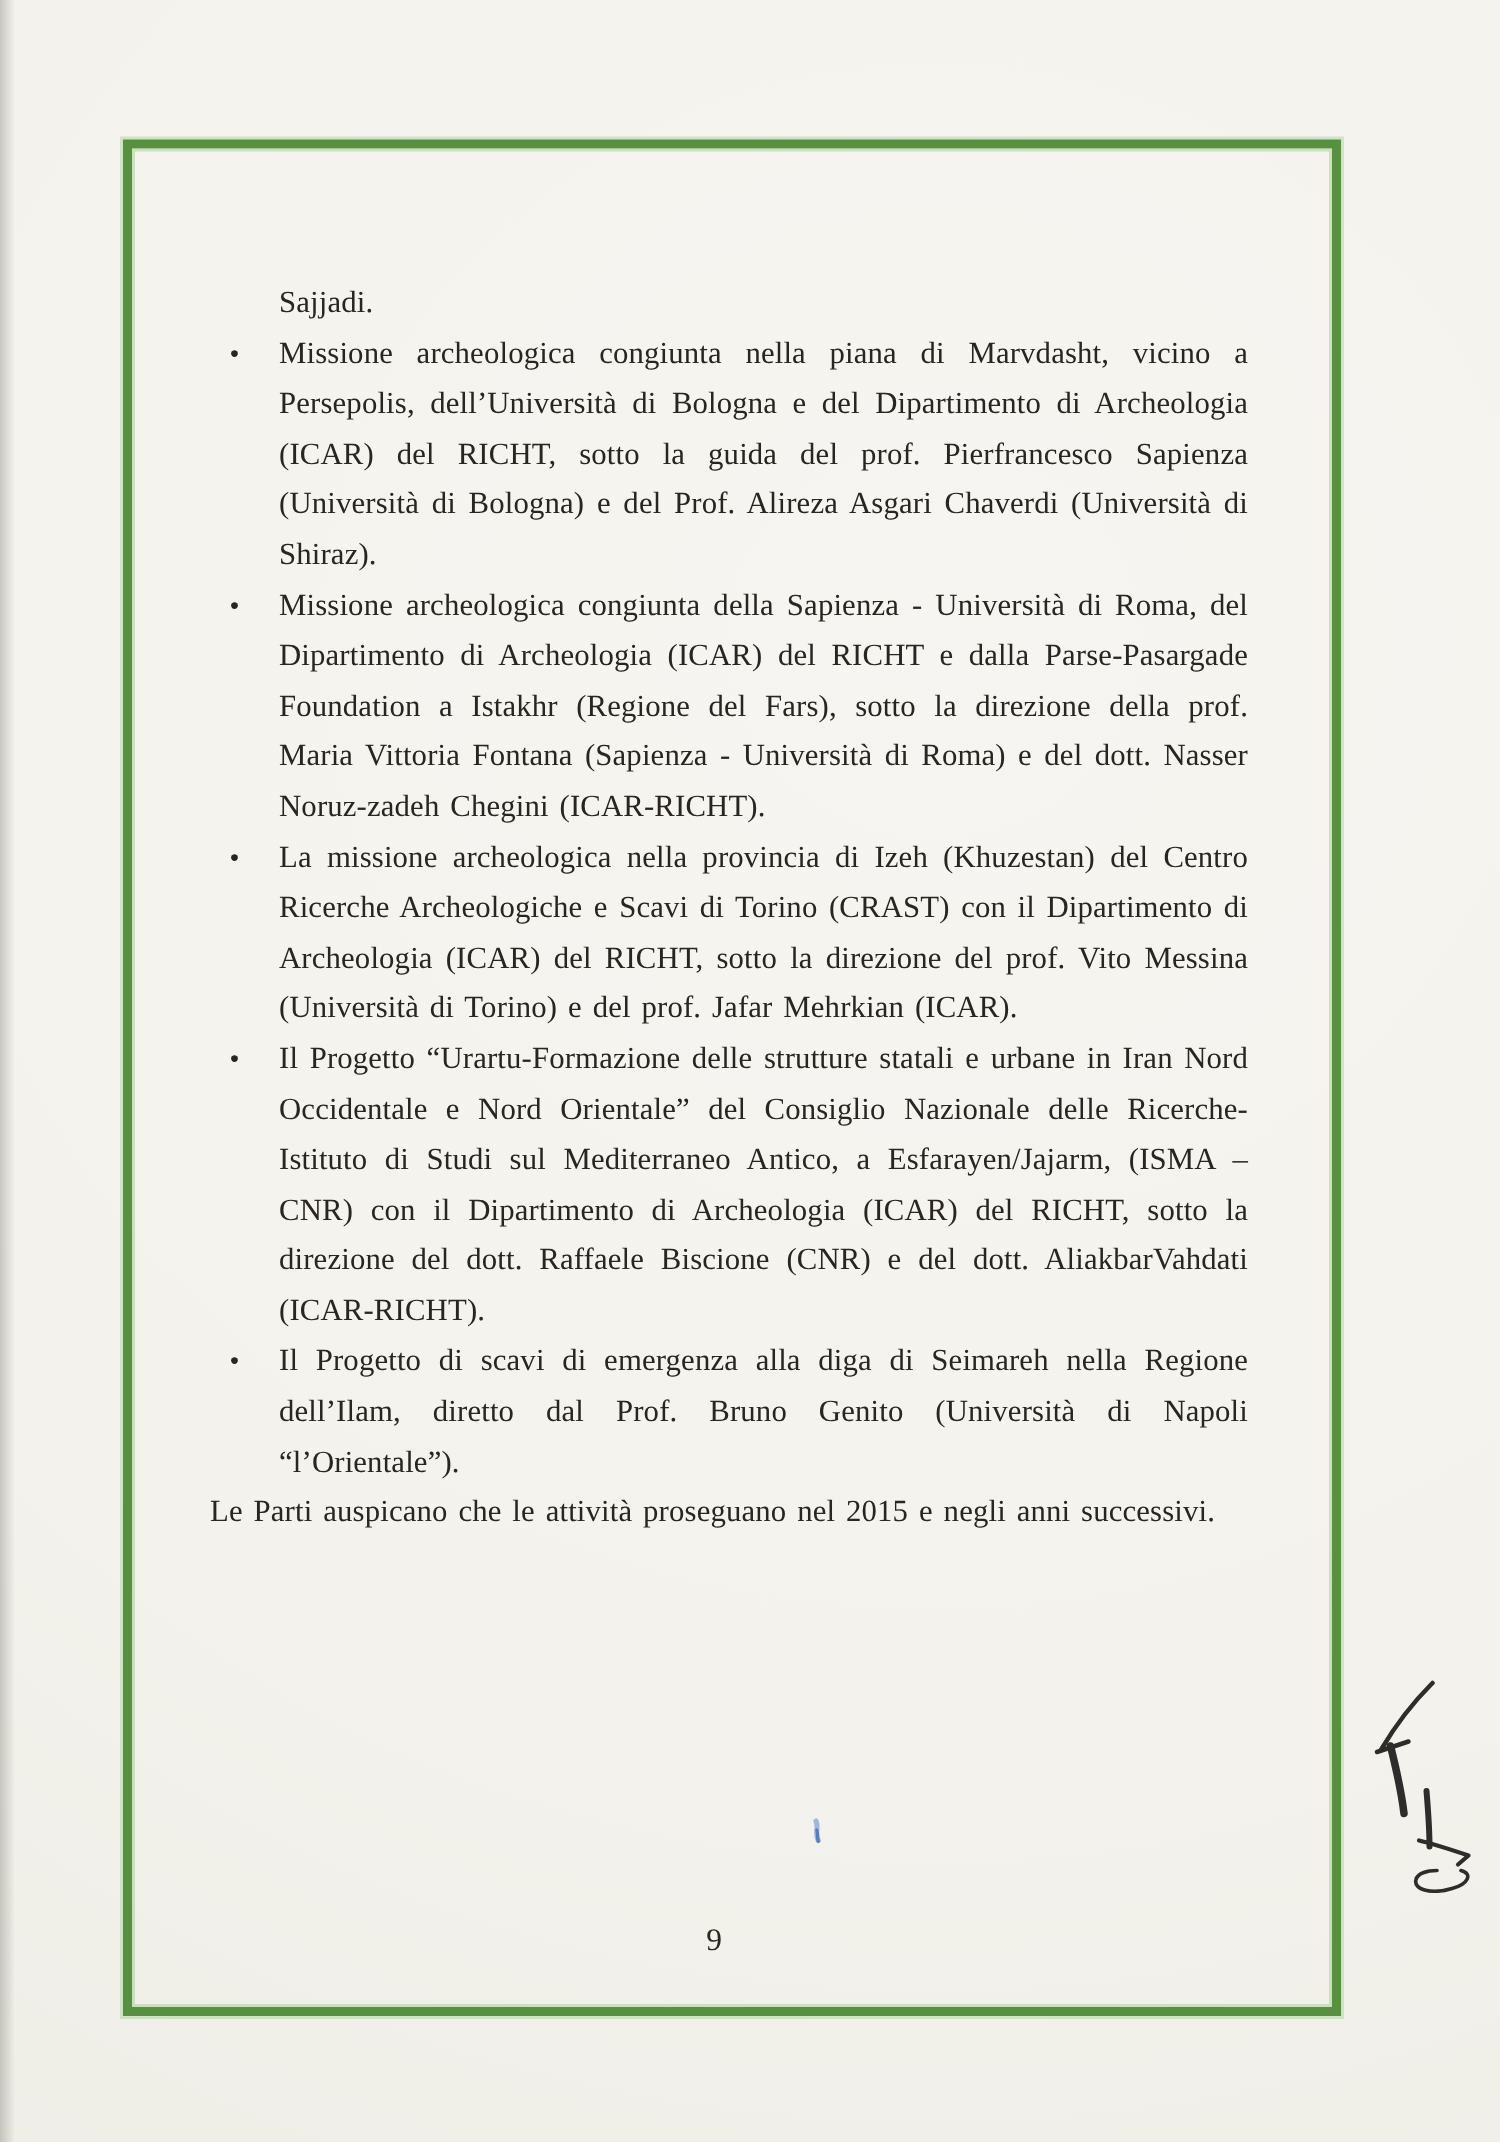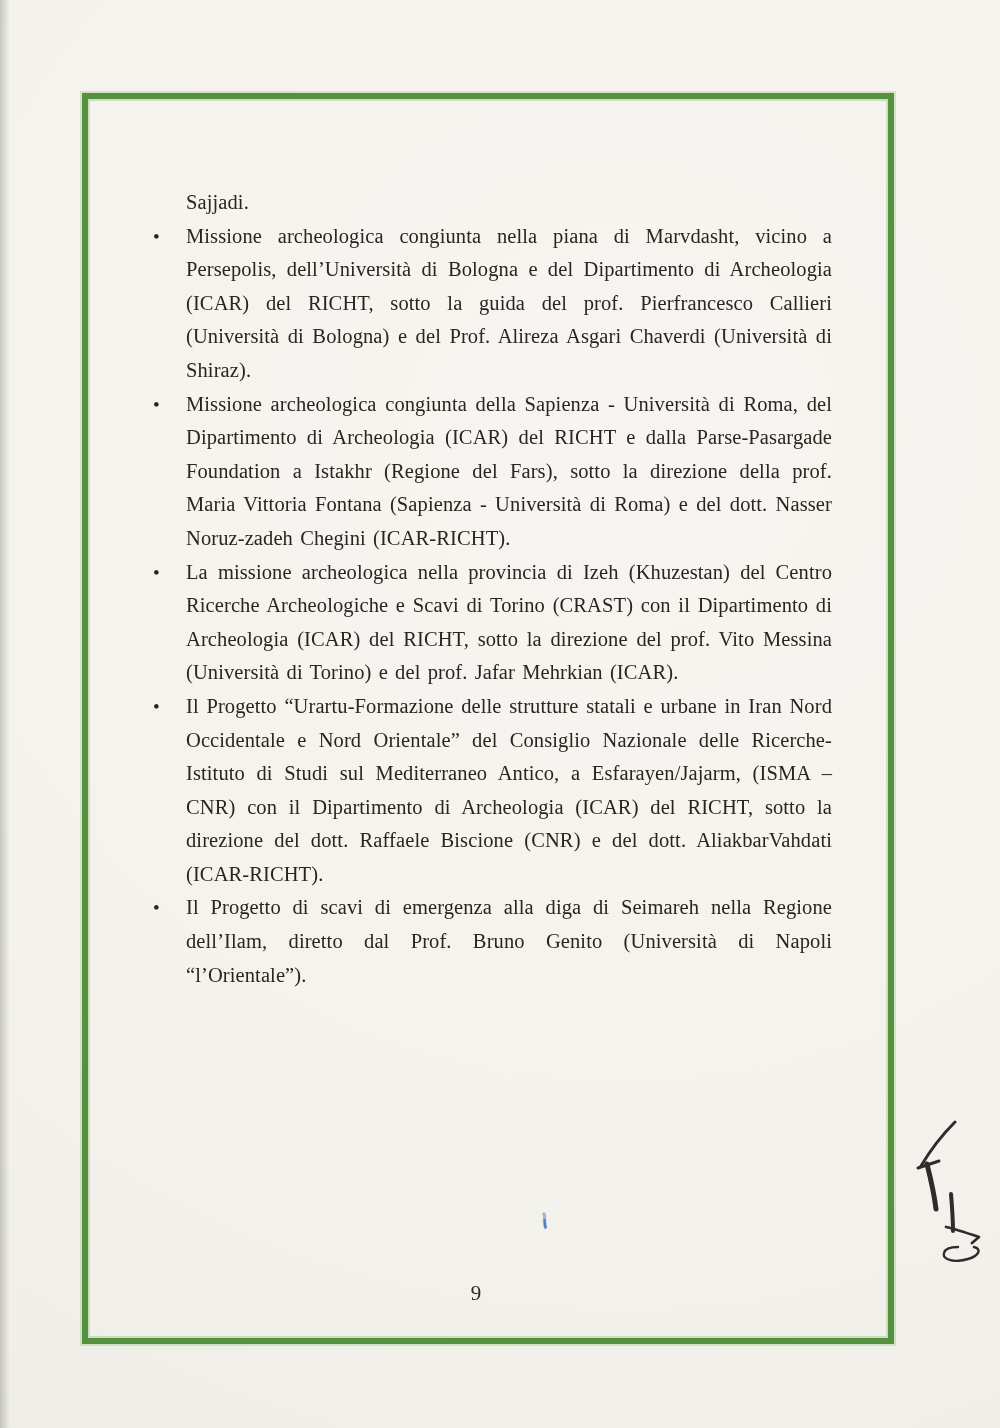--- a/index.html
+++ b/index.html
@@ -54,40 +54,41 @@
 
   <div class="frame"></div>
 
   <div class="text-block">
 
     <p class="cont">Sajjadi.</p>
 
     <ul class="bullets">
       <li>
         <span class="marker">•</span>
-        <span><span>Missione archeologica congiunta nella piana di Marvdasht, vicino a Persepolis, dell’Università di Bologna e del Dipartimento di Archeologia (ICAR) del RICHT, sotto la guida del prof. Pierfrancesco Callieri (Università di Bologna) e del Prof. Alireza Asgari Chaverdi (Università di Shiraz).</span><span class="u"></span><span></span></span>
+        <span><span>Missione archeologica congiunta nella piana di Marvdasht, vicino a Persepolis, dell’Università di Bologna e del Dipartimento di Archeologia (ICAR) del RICHT, sotto la guida del prof. Pierfrancesco Sapienza (Università di Bologna) e del Prof. Alireza Asgari Chaverdi (Università di Shiraz).</span><span class="u"></span><span></span></span>
       </li>
       <li>
         <span class="marker">•</span>
         <span><span>Missione archeologica congiunta della Sapienza - Università di Roma, del Dipartimento di Archeologia (ICAR) del RICHT e dalla Parse-Pasargade Foundation a Istakhr (Regione del Fars), sotto la direzione della prof. Maria Vittoria Fontana (Sapienza - Università di Roma) e del dott. Nasser Noruz-zadeh Chegini (ICAR-RICHT).</span><span class="u"></span><span></span></span>
       </li>
       <li>
         <span class="marker">•</span>
         <span><span>La missione archeologica nella provincia di Izeh (Khuzestan) del Centro Ricerche Archeologiche e Scavi di Torino (CRAST) con il Dipartimento di Archeologia (ICAR) del RICHT, sotto la direzione del prof. Vito Messina (Università di Torino) e del prof. Jafar Mehrkian (ICAR).</span><span class="u"></span><span></span></span>
       </li>
       <li>
         <span class="marker">•</span>
         <span><span>Il Progetto “Urartu-Formazione delle strutture statali e urbane in Iran Nord Occidentale e Nord Orientale” del Consiglio Nazionale delle Ricerche-Istituto di Studi sul Mediterraneo Antico, a Esfarayen/Jajarm, (ISMA – CNR) con il Dipartimento di Archeologia (ICAR) del RICHT, sotto la direzione del dott. Raffaele Biscione (CNR) e del dott. AliakbarVahdati (</span><span class="u">ICAR-RICHT</span><span>).</span></span>
       </li>
       <li>
         <span class="marker">•</span>
         <span><span>Il Progetto di scavi di emergenza alla diga di Seimareh nella Regione dell’Ilam, diretto dal Prof. Bruno Genito (Università di Napoli “l’Orientale”).</span><span class="u"></span><span></span></span>
       </li>
     </ul>
 
+    <p class="closing">Le Parti auspicano che le attività proseguano nel 2015 e negli anni successivi.</p>
   </div>
 
   <div class="pagenum">9</div>
 
   <svg class="blue-blot" viewBox="0 0 12 20">
     <path d="M5,2 C7,6 4,10 6.5,15" stroke="#5b86d0" stroke-width="3.4" opacity="0.55"></path>
     <path d="M5.5,8 C6.5,10.5 5.5,13 6.5,15.5" stroke="#3f6fc0" stroke-width="2.2" opacity="0.8"></path>
   </svg>
 
   <svg class="signature" viewBox="0 0 115 215">

